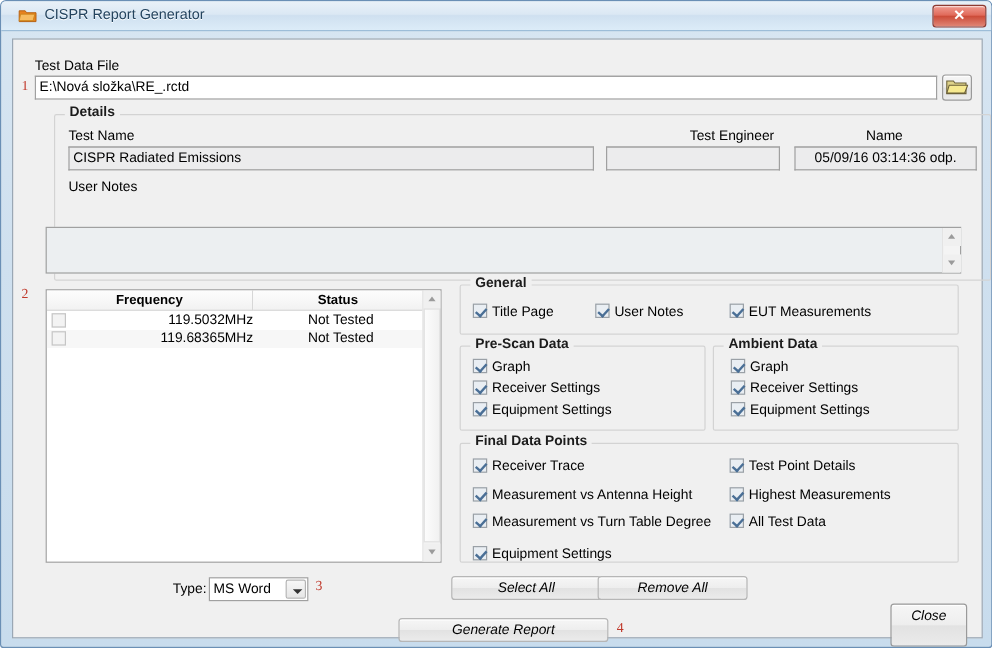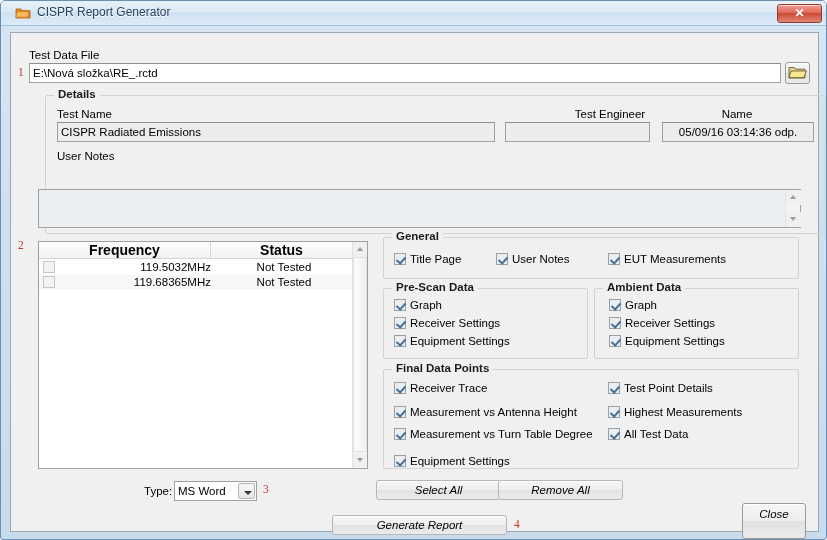--- a/index.html
+++ b/index.html
@@ -131,21 +131,21 @@
     background: #fff;
     border: 1px solid #a0a0a0;
     overflow: hidden;
   }
   #lv-header { position: absolute; left:0; top:0; width: 314px; height: 17px; }
   .lv-col {
     position: absolute; top: 0; height: 17px;
     background: linear-gradient(to bottom,#fdfdfd 0%, #f2f2f2 100%);
     border-right: 1px solid #d7d7d7;
     border-bottom: 1px solid #d4d4d4;
-    font-size: 14px; font-weight: bold;
+    font-size: 11px; font-weight: bold;
     text-align: center;
     line-height: 16px;
   }
   .lv-row {
     position: absolute; left: 0; width: 314px; height: 15px;
     font-size: 11.5px;
   }
   .lv-row.alt { background: #f7f7f7; }
   .lv-row .rowchk {
     position: absolute; left: 4px; top: 1px;

